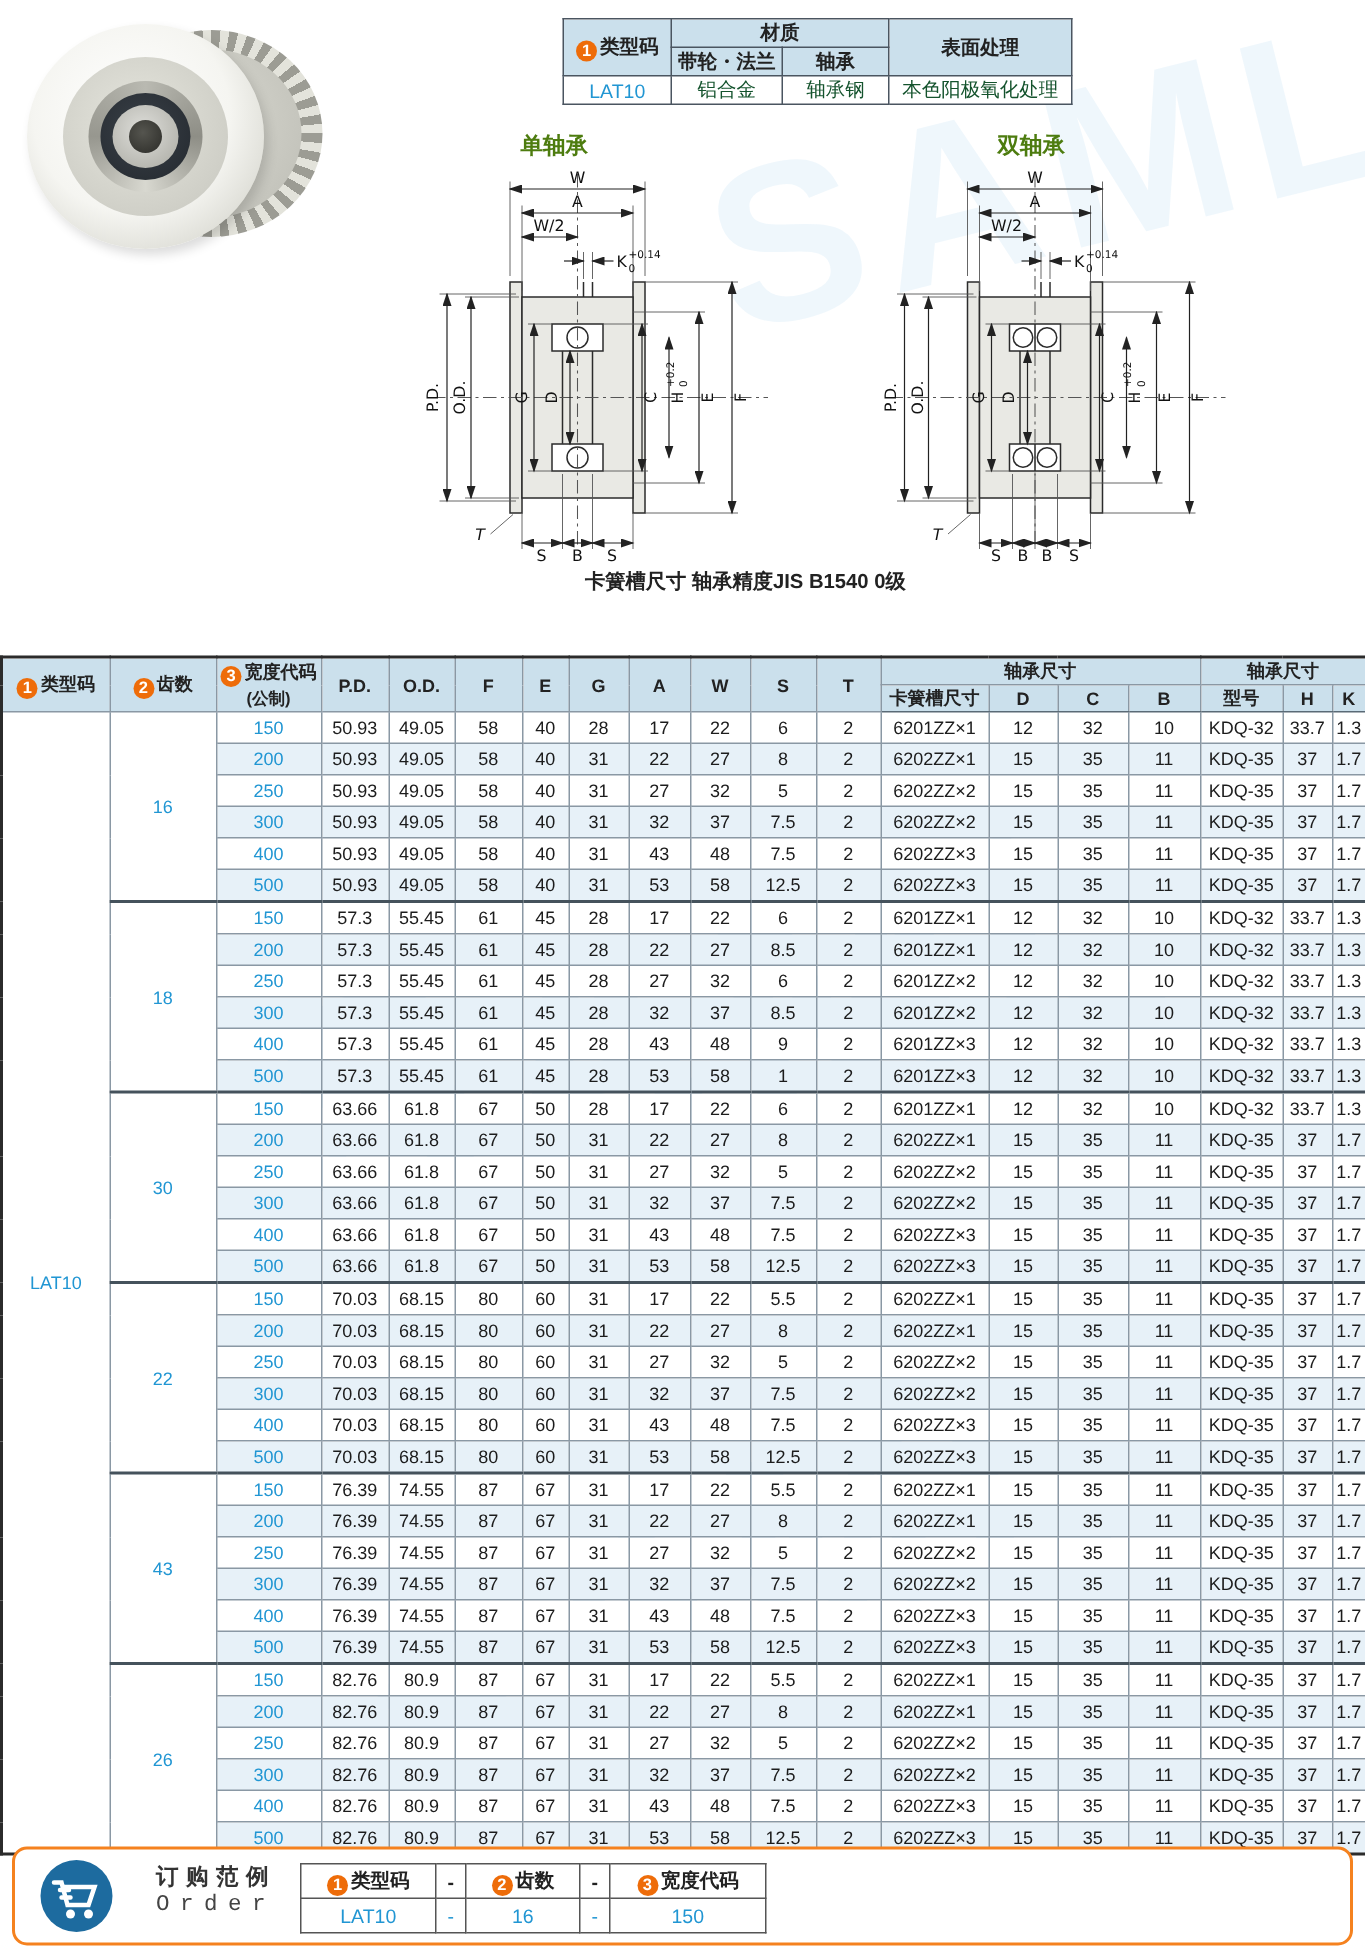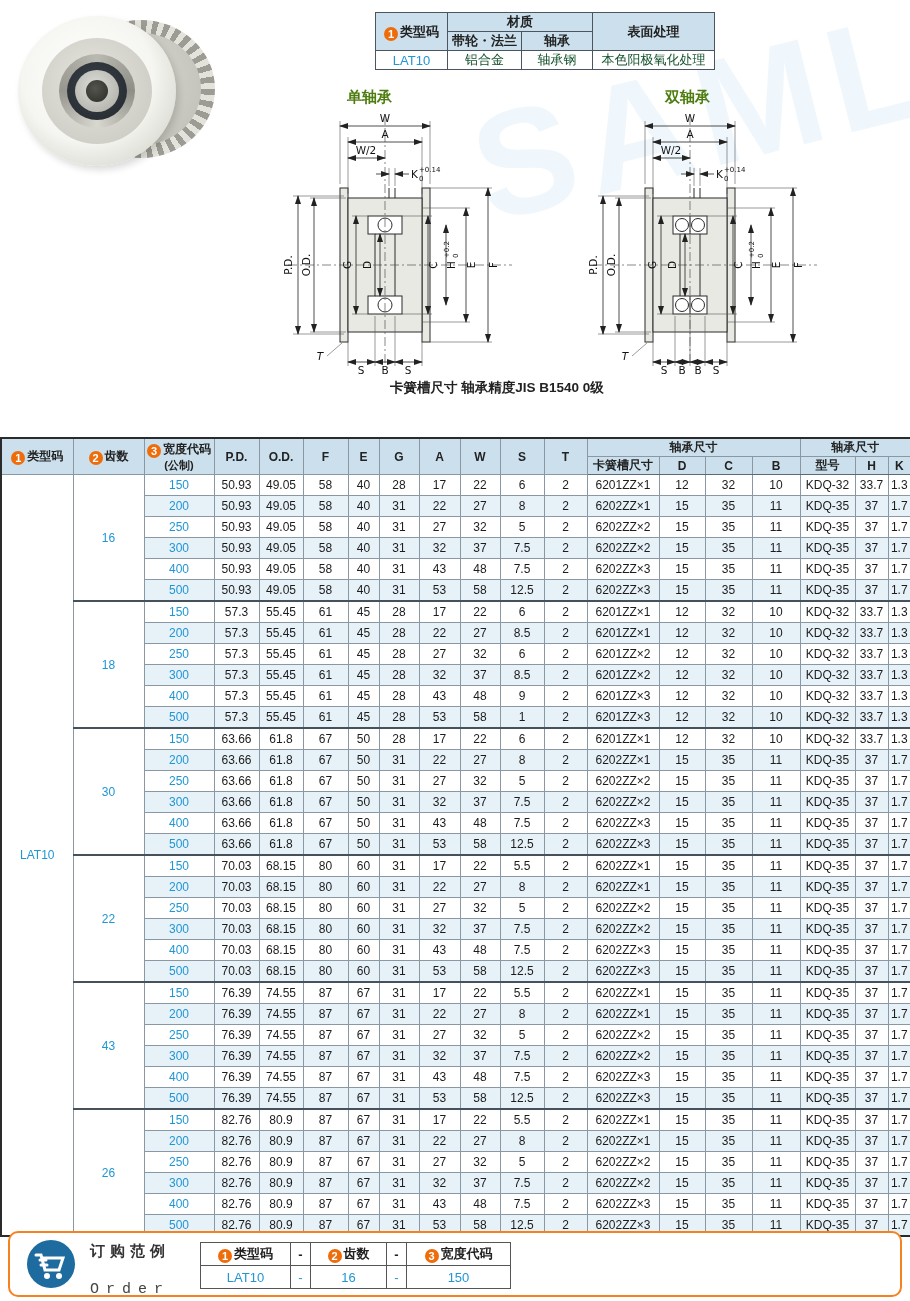--- a/index.html
+++ b/index.html
@@ -68,23 +68,23 @@
   .spec td.typecode-cell,.spec td.teeth-cell { background:#fff; }
   .spec td.group-top { border-top:2px solid #45525c; }
   .spec { border:2px solid #2b2b2b; }
   .spec thead tr.h2 th { border-bottom:1.5px solid #5a6a76; }
   .wc-sub { font-size:11px; }
 
   
   .order-box { position:absolute; left:8px; top:1231px; width:890px; height:62px;
                border:2px solid #f5821f; border-radius:10px; background:#fff; }
   .cart { position:absolute; left:16px; top:6px; width:50px; height:50px; }
-  .order-title { position:absolute; left:80px; top:9px; }
+  .order-title { position:absolute; left:94px; top:9px; }
   .order-title .cn { font-size:15px; letter-spacing:5px; color:#333; font-weight:600; }
-  .order-title .en { font-size:15px; letter-spacing:7px; color:#444; margin-top:20px;
+  .order-title .en { font-size:15px; letter-spacing:7px; color:#444; margin-top:0;
                      font-family:"Liberation Mono","DejaVu Sans Mono",monospace; }
   .order-table { position:absolute; left:190px; top:9px; border-collapse:collapse; table-layout:fixed; }
   .order-table th,.order-table td { border:1px solid #555; text-align:center; font-size:13px;
                      height:22px; padding:0 4px; white-space:nowrap; }
   .order-table th { font-weight:600; color:#222; background:#fff; }
   .order-table td { color:#2196d3; }
 </style>
 </head>
 <body>
 

